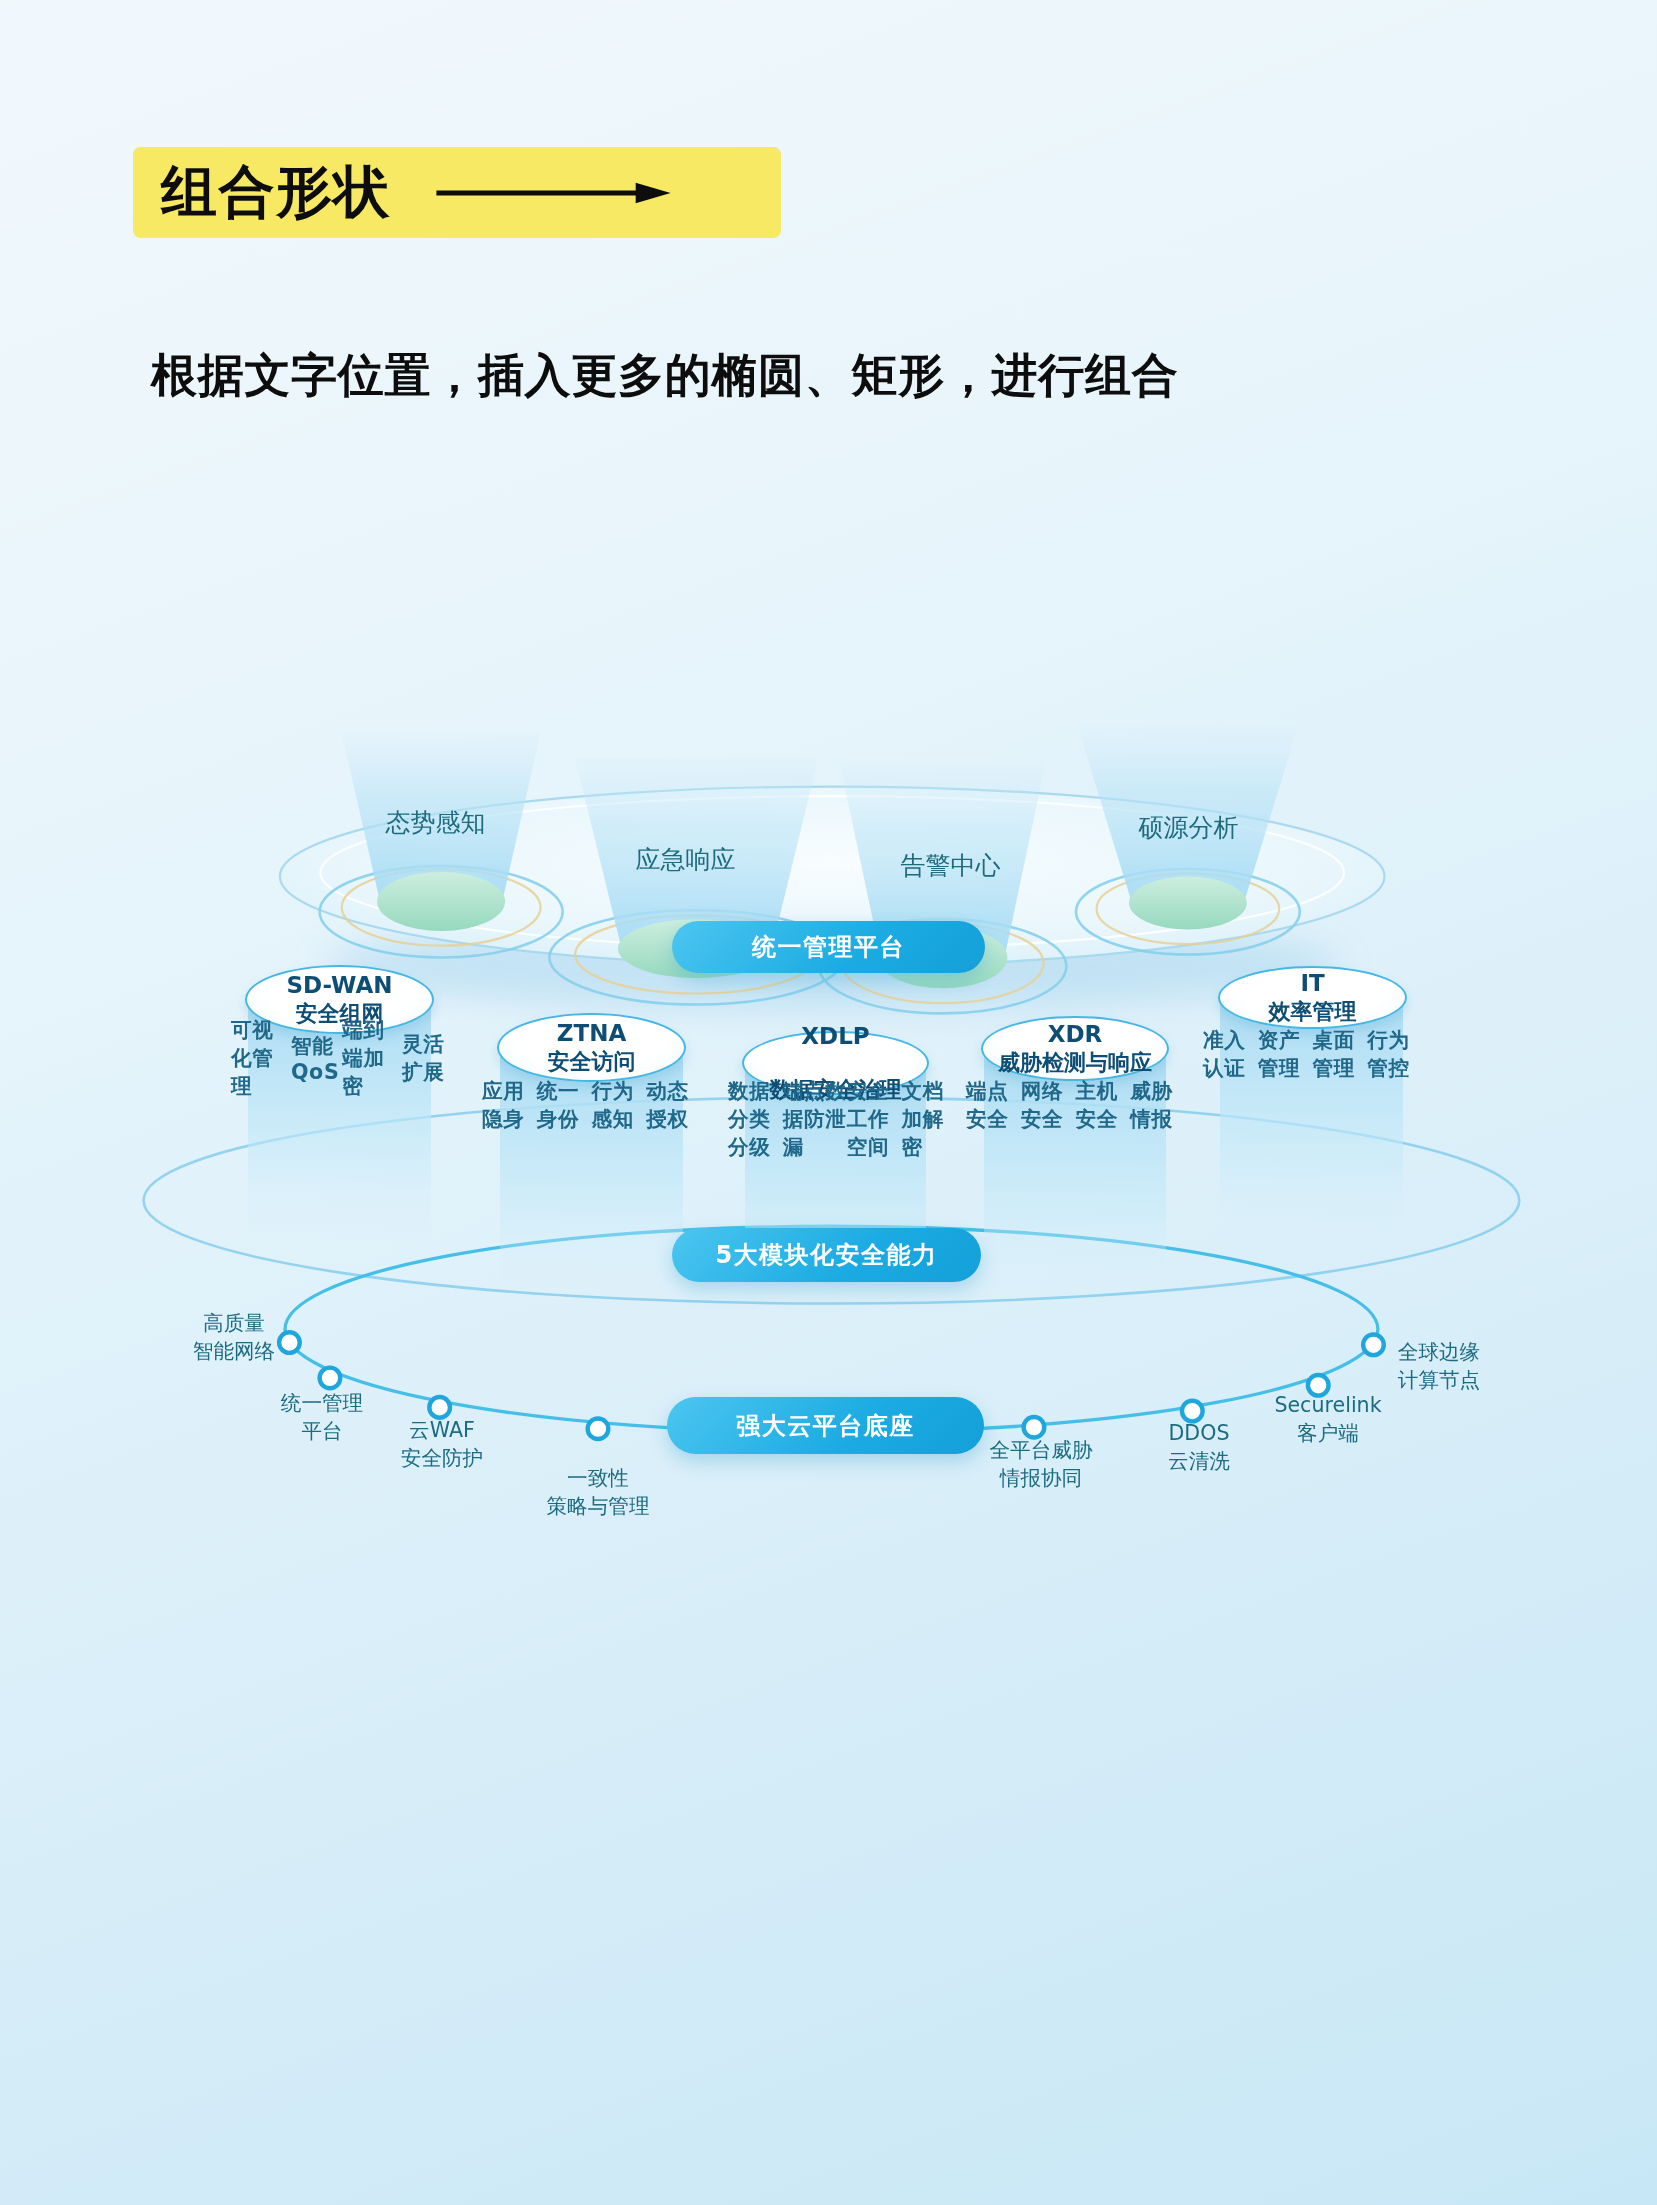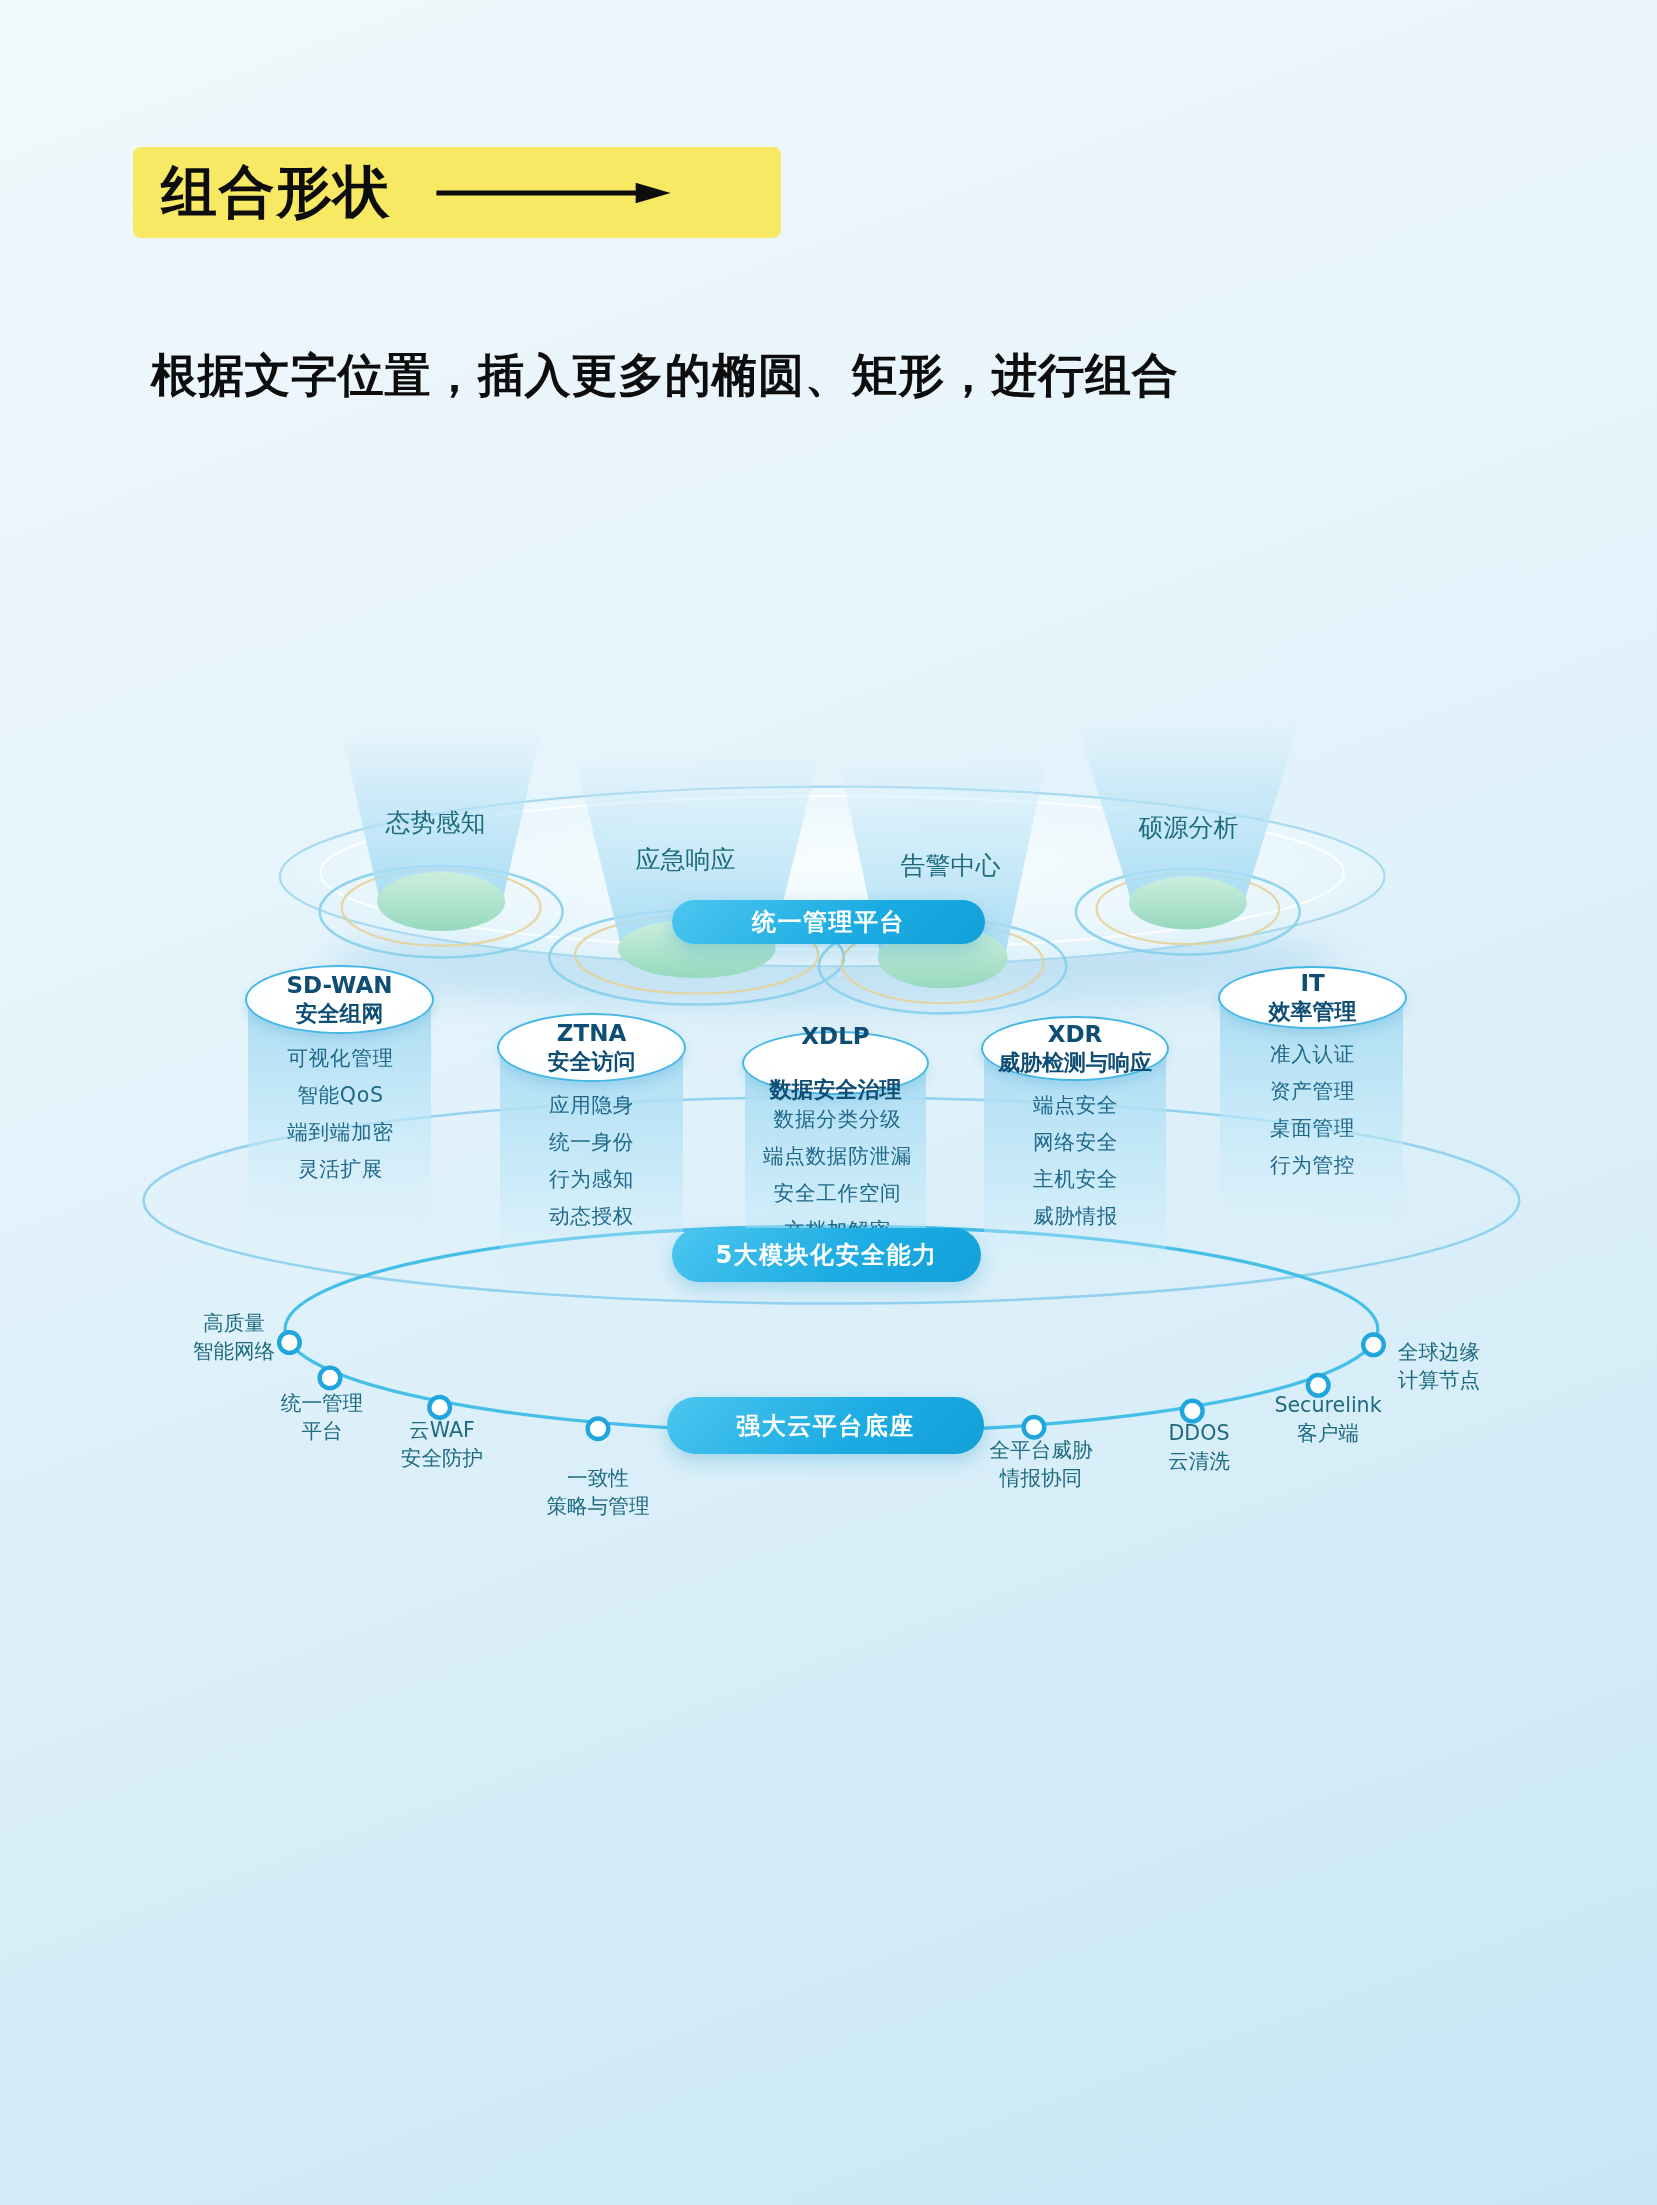--- a/index.html
+++ b/index.html
@@ -31,37 +31,37 @@
   .funnel-label{
     width:221px;text-align:center;font-size:25px;font-weight:500;color:#1d6b7d;
   }
   
   .pill{
     border-radius:736px;display:flex;align-items:center;justify-content:center;
     color:#ffffff;font-weight:bold;font-size:24px;letter-spacing:1.5px;
     background:linear-gradient(135deg,#4cc6f0 0%,#1babe2 60%,#149fd8 100%);
     box-shadow:0 7.4px 17.7px rgba(30,150,200,0.28);
   }
-  .pill-top{left:672px;top:900px;width:313px;height:44px;}
+  .pill-top{left:672px;top:921px;width:313px;height:52px;}
   .pill-mid{left:672px;top:1228px;width:309px;height:54px;}
   .pill-bottom{left:667px;top:1397px;width:317px;height:57px;}
   
   .cyl-body{
     background:linear-gradient(180deg,rgba(168,218,242,0.92) 0%,rgba(187,229,247,0.78) 40%,rgba(208,238,251,0.32) 80%,rgba(218,244,255,0) 100%);
   }
   .cyl-top{
     border-radius:50%;
     background:radial-gradient(ellipse at 50% 30%,#ffffff 55%,#f2fafd 100%);
     border:2.9px solid #46b6e3;box-sizing:border-box;
     display:flex;flex-direction:column;align-items:center;justify-content:center;
     box-shadow:0 5.9px 10.3px rgba(60,160,205,0.22);
   }
   .cyl-name{font-size:23px;font-weight:bold;color:#0e4d74;line-height:29.5px;}
   .cyl-sub{font-size:22px;font-weight:bold;color:#0e4d74;line-height:28px;}
-  .cyl-items{display:flex;flex-direction:column;align-items:center;}
+  .cyl-items{display:flex;flex-direction:row;align-items:center;font-weight:bold;}
   .cyl-item{height:37px;display:flex;align-items:center;justify-content:center;
     font-size:20.6px;color:#20688a;letter-spacing:0.7px;}
   
   .nlabel{
     width:192px;text-align:center;font-size:20.6px;color:#1d6b80;line-height:28px;
     white-space:pre-line;
   }
 </style>
 </head>
 <body>

